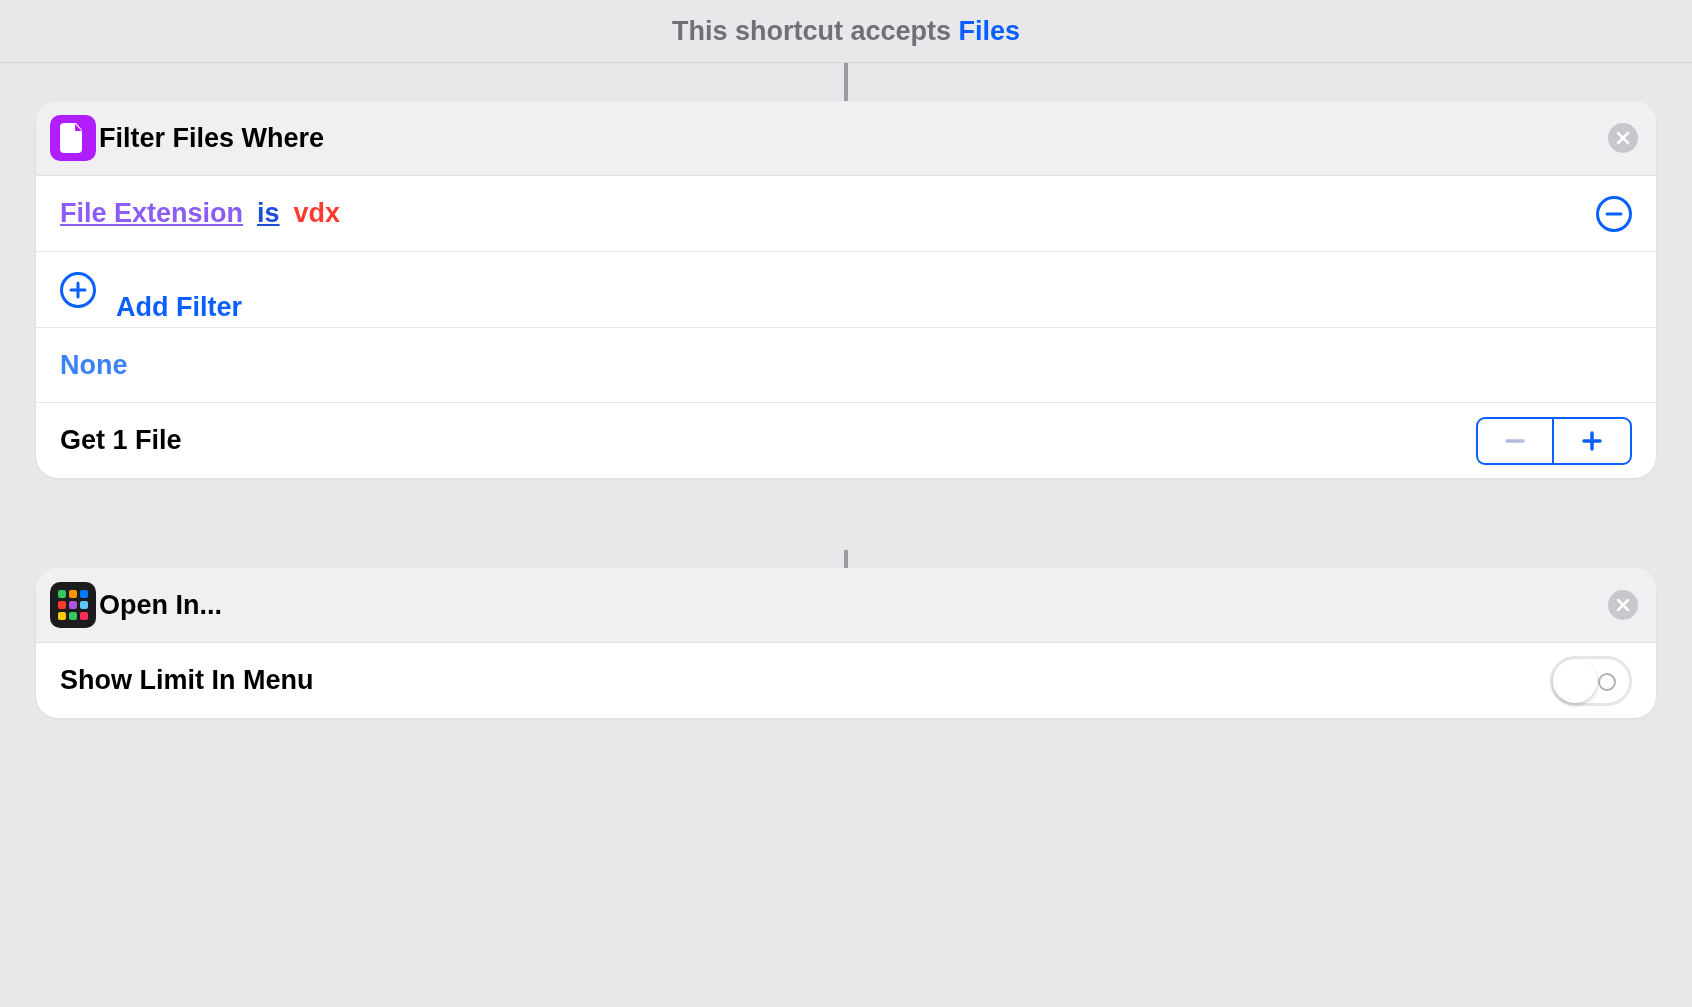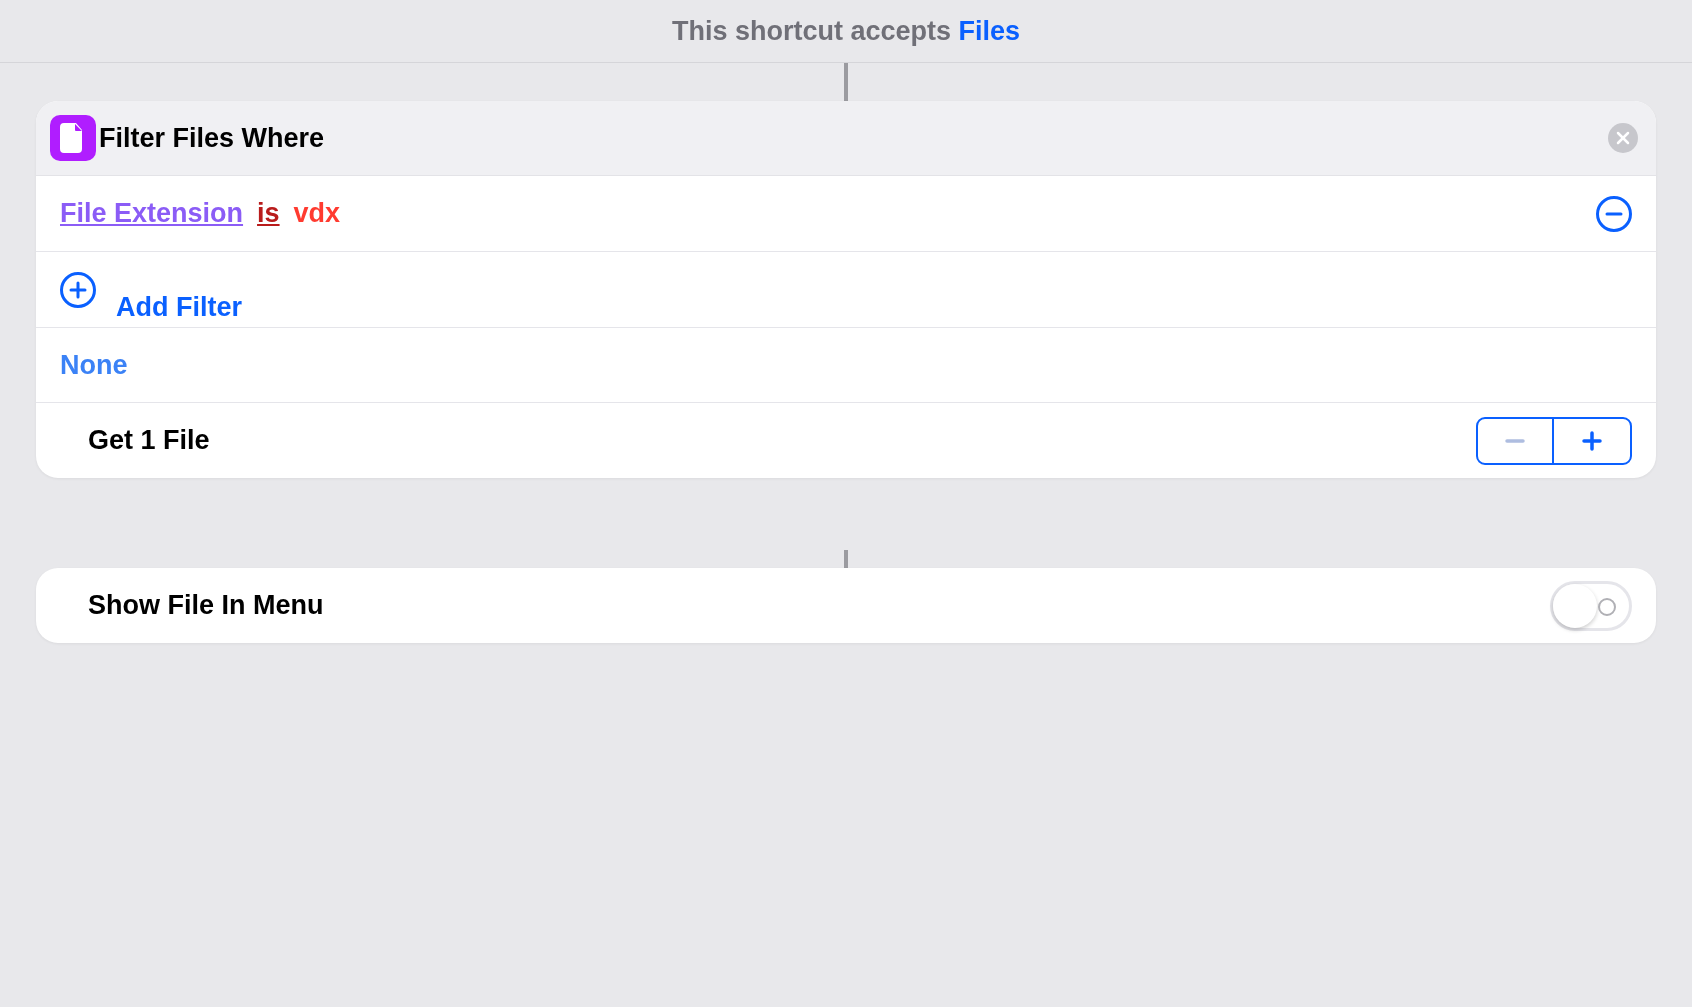--- a/index.html
+++ b/index.html
@@ -103,21 +103,21 @@
     border-radius: 2px;
   }
 
   .row {
     display: flex;
     align-items: center;
     padding: 0 24px;
     min-height: 75px;
     border-bottom: 1px solid #e5e5ea;
   }
-  .row:last-child { border-bottom: none; margin-left: 28px; }
+  .row:last-child { border-bottom: none; }
   .row .label {
     font-size: 27px;
     font-weight: 700;
     flex: 1;
   }
   .row .value-link {
     font-size: 27px;
     font-weight: 700;
     color: #3b82f6;
     cursor: pointer;
@@ -132,21 +132,21 @@
     gap: 14px;
     font-size: 27px;
     font-weight: 600;
   }
   .filter-row .filter-attr {
     color: #8b5cf6;
     text-decoration: underline;
     cursor: pointer;
   }
   .filter-row .filter-op {
-    color: #b91c1c;
+    color: #1d4ed8;
     text-decoration: underline;
     cursor: pointer;
   }
   .filter-row .filter-val {
     color: #ff3b30;
     cursor: pointer;
   }
   .filter-row .spacer { flex: 1; }
   .circle-btn {
     width: 36px; height: 36px;
@@ -302,23 +302,45 @@
               <line x1="12" y1="4" x2="12" y2="20"></line>
             </svg>
         </div>
       </div>
     </div>
   </div>
 
   <div class="connector c2"></div>
 
   <div class="card card2">
+    <div class="card-header">
+      <div class="action-icon icon-openin">
+        <div class="grid" id="openin-grid">
+            <span style="background: rgb(52, 199, 89);"></span>
+            <span style="background: rgb(255, 149, 0);"></span>
+            <span style="background: rgb(0, 122, 255);"></span>
+            <span style="background: rgb(255, 59, 48);"></span>
+            <span style="background: rgb(175, 82, 222);"></span>
+            <span style="background: rgb(90, 200, 250);"></span>
+            <span style="background: rgb(255, 204, 0);"></span>
+            <span style="background: rgb(52, 199, 89);"></span>
+            <span style="background: rgb(255, 45, 85);"></span>
+          </div>
+      </div>
+      <div class="title">Open In...</div>
+      <div class="close">
+        <svg viewBox="0 0 14 14" stroke="#fff" stroke-width="2.5" stroke-linecap="round">
+            <line x1="2" y1="2" x2="12" y2="12"></line>
+            <line x1="12" y1="2" x2="2" y2="12"></line>
+          </svg>
+      </div>
+    </div>
 
     <div class="row">
-      <span class="label">Show File In Menu</span>
+      <span class="label">Show Limit In Menu</span>
       <div class="toggle off">
           <div class="knob"></div>
         </div>
     </div>
 
   </div>
 
 </div>
 
 </body></html>

